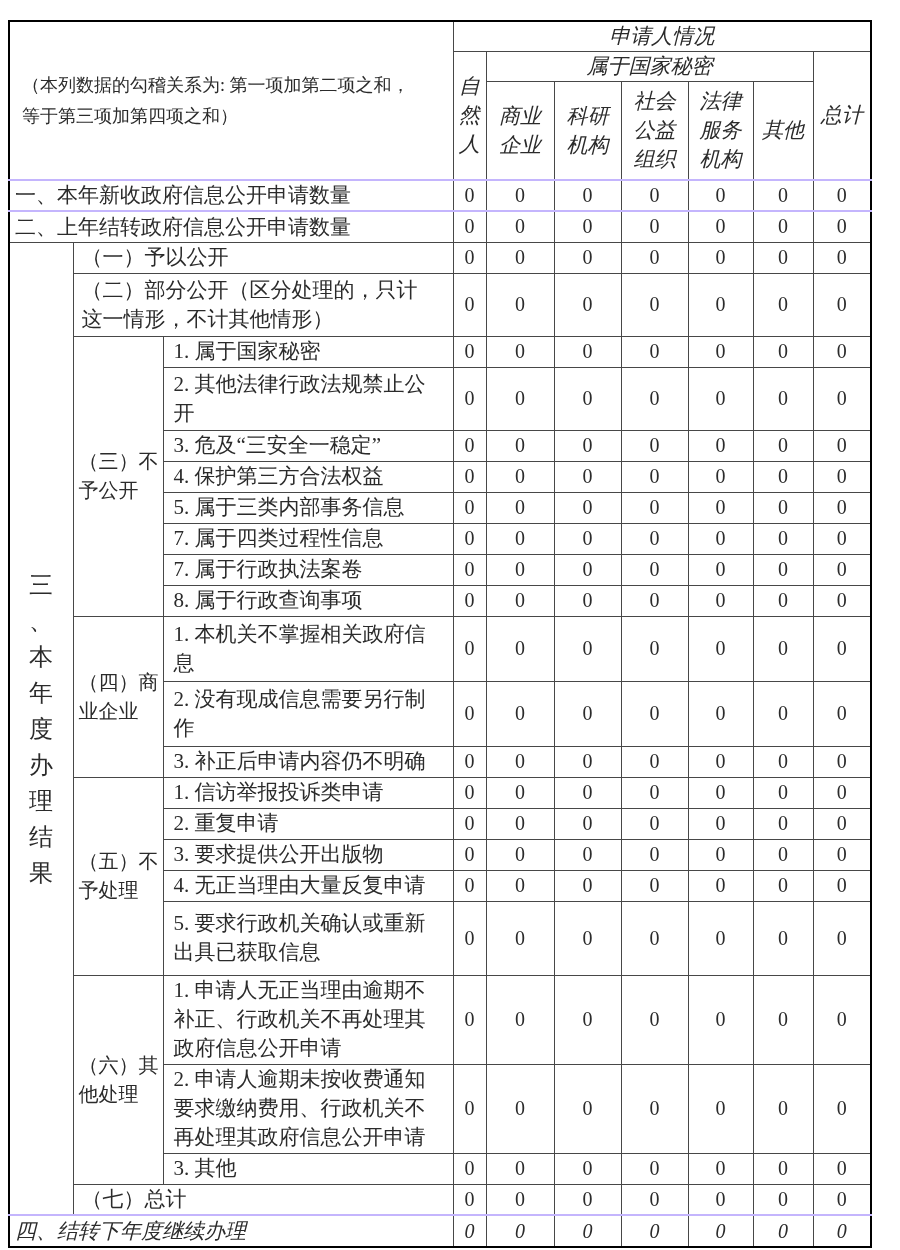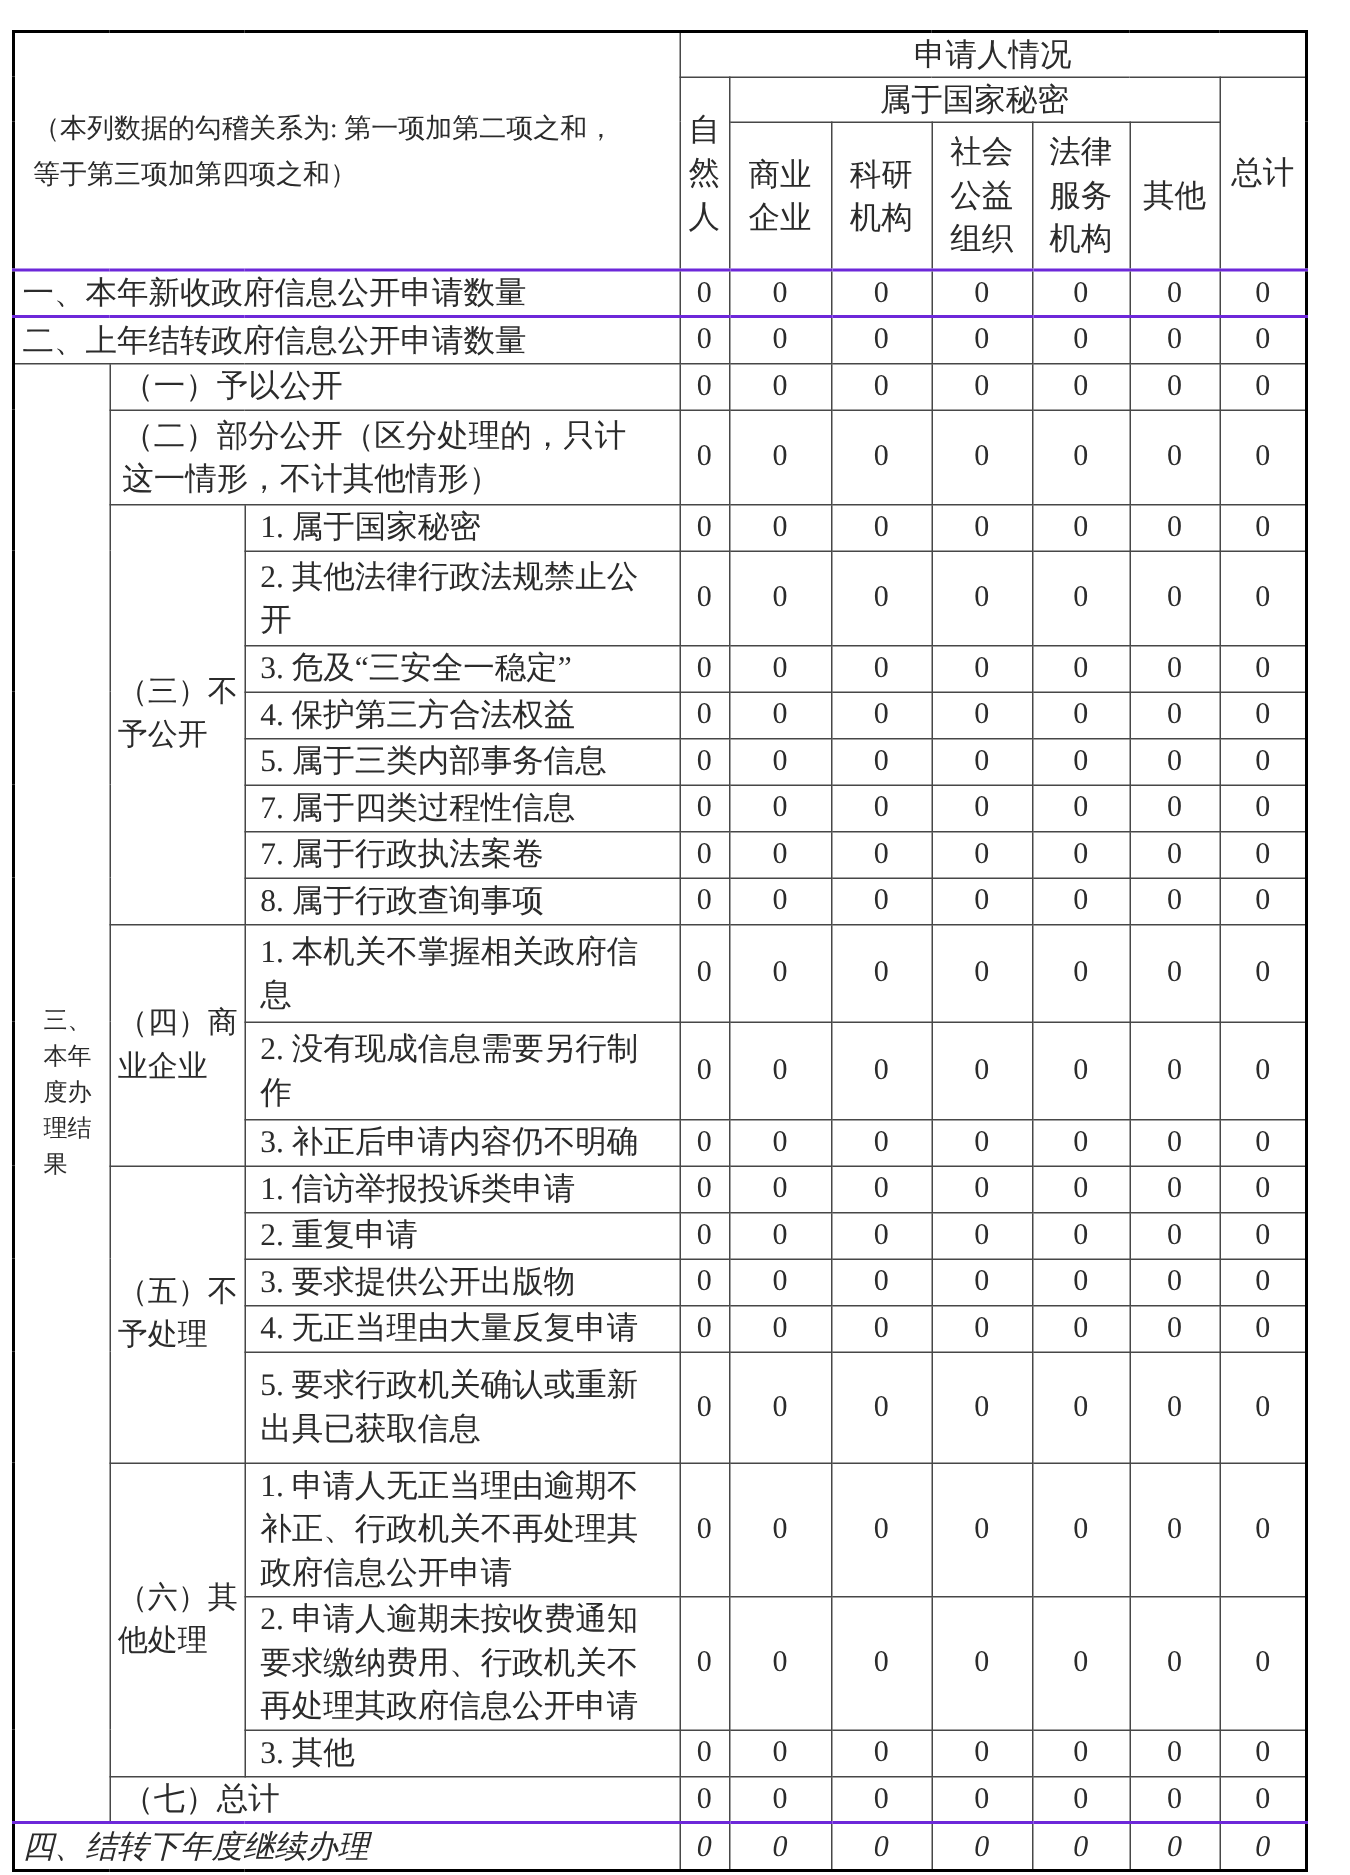--- a/index.html
+++ b/index.html
@@ -16,45 +16,45 @@
     border:1px solid #474747;
     font-weight:normal;
     font-size:21px;line-height:1.38;
     vertical-align:middle;
     padding:0 6px;
     box-sizing:border-box;
     overflow:hidden;
     overflow-wrap:break-word;
   }
   
-  th.hc{text-align:center;padding:0 4px;}
+  th.hc{text-align:center;padding:0 4px;font-style:italic;}
   td.note{
     font-size:18px;line-height:1.7;text-align:left;
     padding:6px 32px 6px 12px;vertical-align:middle;
   }
   tr.h27{height:27px;}
   tr.h29{height:29px;}
   tr.h99{height:99px;}
   
   tr.h31{height:31px;}
   tr.h32{height:32px;font-style:italic;}
   tr.h63{height:63px;}
   tr.h65{height:65px;}
   tr.h74{height:74px;font-family:Liberation Serif, serif;}
   tr.h89{height:89px;}
   
   td.l3{text-align:left;padding:0 8px 0 5px;}     
   td.l2{text-align:left;padding:0 20px 0 8px;}    
   td.item{text-align:left;padding:0 12px 0 10px;} 
-  td.sec1{font-size:16px;line-height:1.5;text-align:left;padding:0 2px 0 19px;} 
+  td.sec1{font-size:24px;line-height:1.5;text-align:left;padding:0 2px 0 19px;} 
   td.sec2{font-size:20px;line-height:1.45;text-align:left;padding:0 2px 0 5px;margin-left:25px;} 
   
   td.num{text-align:center;font-size:20px;padding:0 2px;}
   
-  tbody tr.t2 > td{border-top:2px solid #6d28d9;}
+  tbody tr.t2 > td{border-top:2px solid #c4b5fd;}
 </style>
 </head>
 <body>
 
 <div class="page">
   <table class="report">
     <colgroup>
       <col style="width:64px">
         <col style="width:90px">
         <col style="width:290px">

